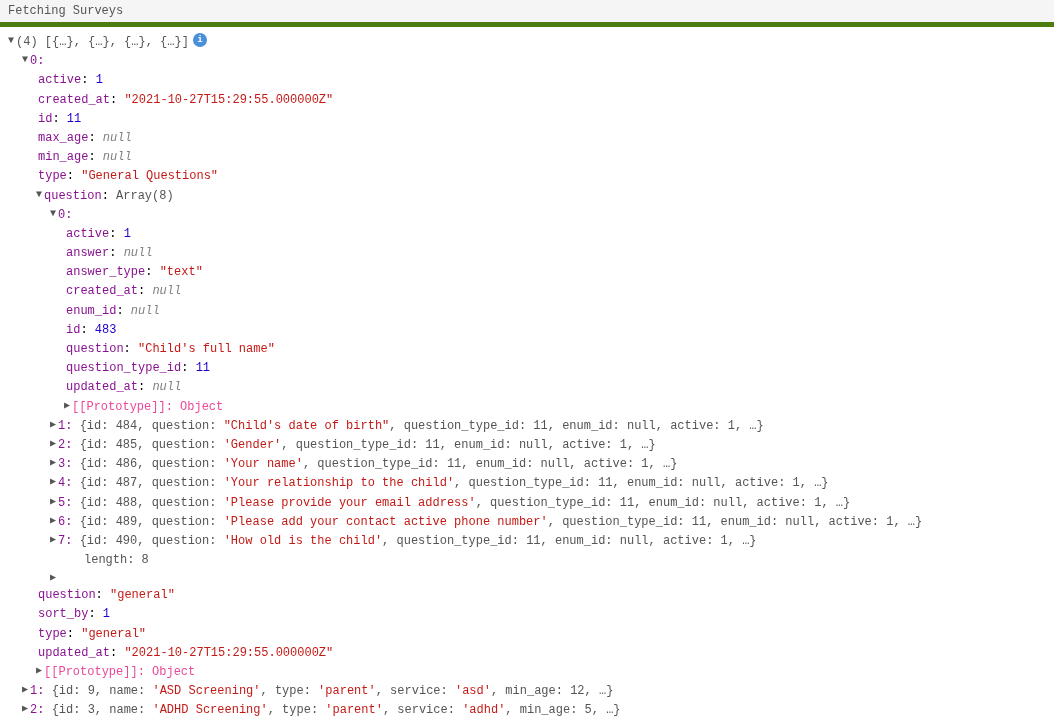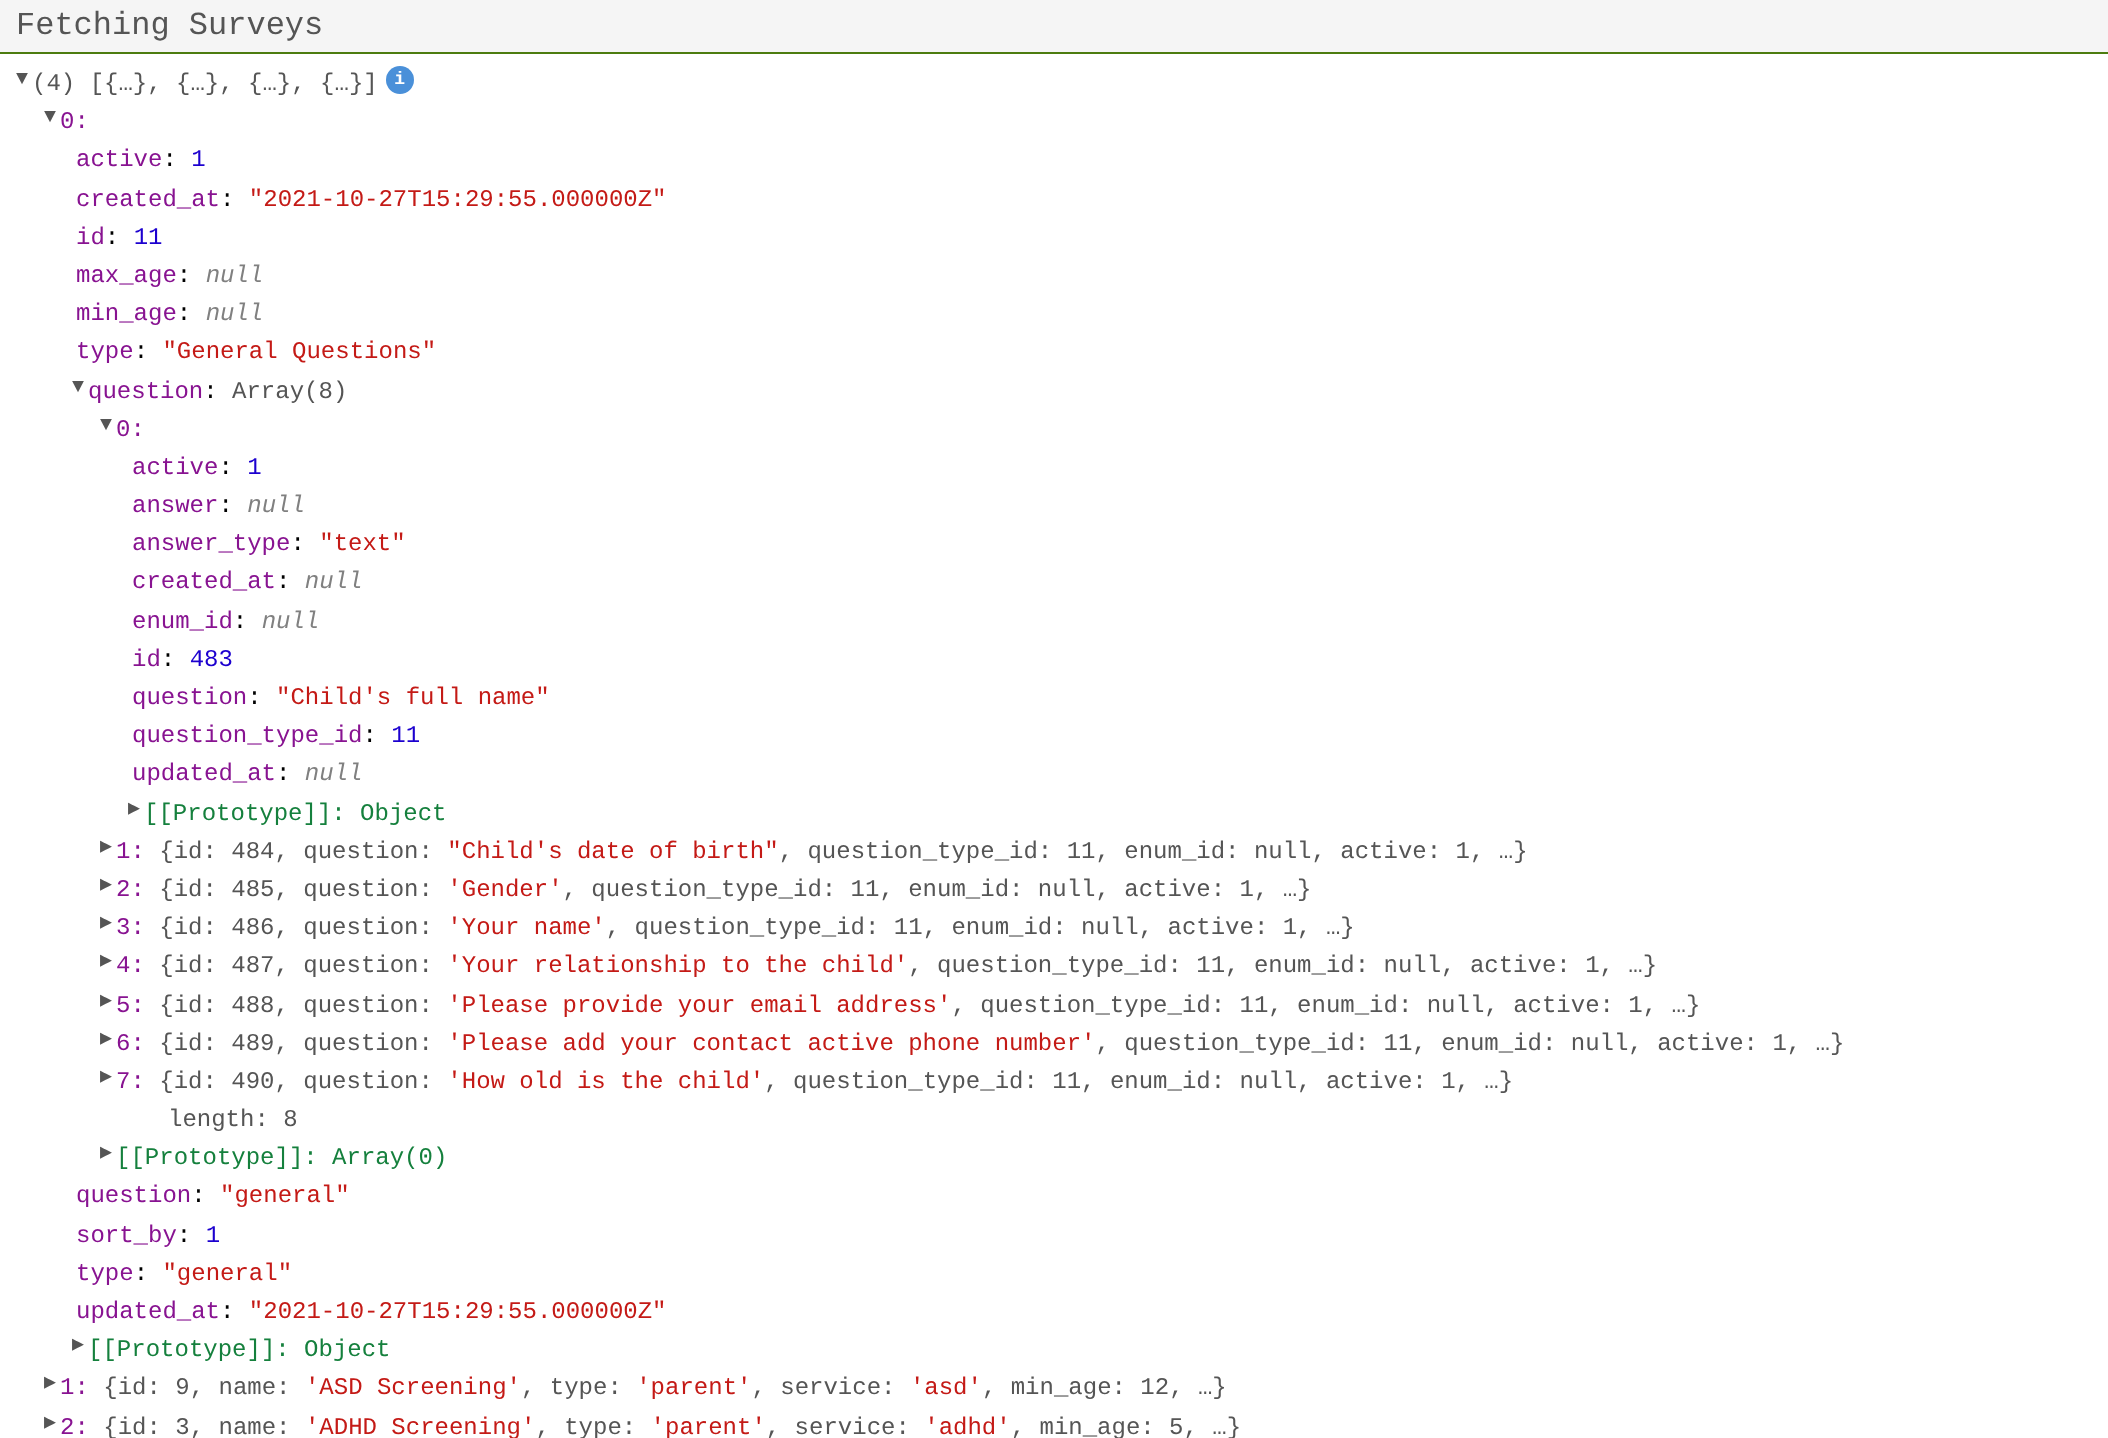--- a/index.html
+++ b/index.html
@@ -9,24 +9,24 @@
     }
     body {
       background: #ffffff;
       font-family: 'Courier New', Courier, monospace;
       font-size: 12px;
       color: #000000;
       padding: 0;
     }
     .header-bar {
       background: #f5f5f5;
-      border-bottom: 1px solid #4d7c0f;
+      border-bottom: 5px solid #4d7c0f;
       padding: 4px 8px;
       color: #555;
-      font-size: 16px;
+      font-size: 12px;
     }
     .console {
       padding: 6px 8px;
       line-height: 1.6;
       overflow-y: auto;
     }
     .line {
       display: flex;
       align-items: flex-start;
       white-space: pre;
@@ -60,21 +60,21 @@
       border-radius: 50%;
       width: 14px;
       height: 14px;
       font-size: 9px;
       text-align: center;
       line-height: 14px;
       margin-left: 4px;
       vertical-align: middle;
       font-weight: bold;
     }
-    .proto { color: #15803d; text-align: center; }
+    .proto { color: #ec4899; text-align: center; }
     .length-line { color: #555; margin-left: 32px; }
   </style>
 </head>
 <body>
 
 <div class="header-bar">
   <span>Fetching Surveys</span>
 </div>
 
 <div class="console">
@@ -199,21 +199,20 @@
     <span class="triangle closed"></span>
     <span class="key">7: </span><span class="preview">{id: 490, question: <span class="string-val">'How old is the child'</span>, question_type_id: 11, enum_id: null, active: 1, …}</span>
   </div>
 
   <div class="line indent-3">
     <span class="triangle leaf"></span>
     <span class="length-line">length: 8</span>
   </div>
   <div class="line indent-3">
     <span class="triangle closed"></span>
-    <span class="proto">[[Prototype]]: Array(0)</span>
   </div>
 
   <div class="line indent-2">
     <span class="triangle leaf"></span>
     <span class="key">question</span><span>: </span><span class="string-val">"general"</span>
   </div>
   <div class="line indent-2">
     <span class="triangle leaf"></span>
     <span class="key">sort_by</span><span>: </span><span class="number-val">1</span>
   </div>

